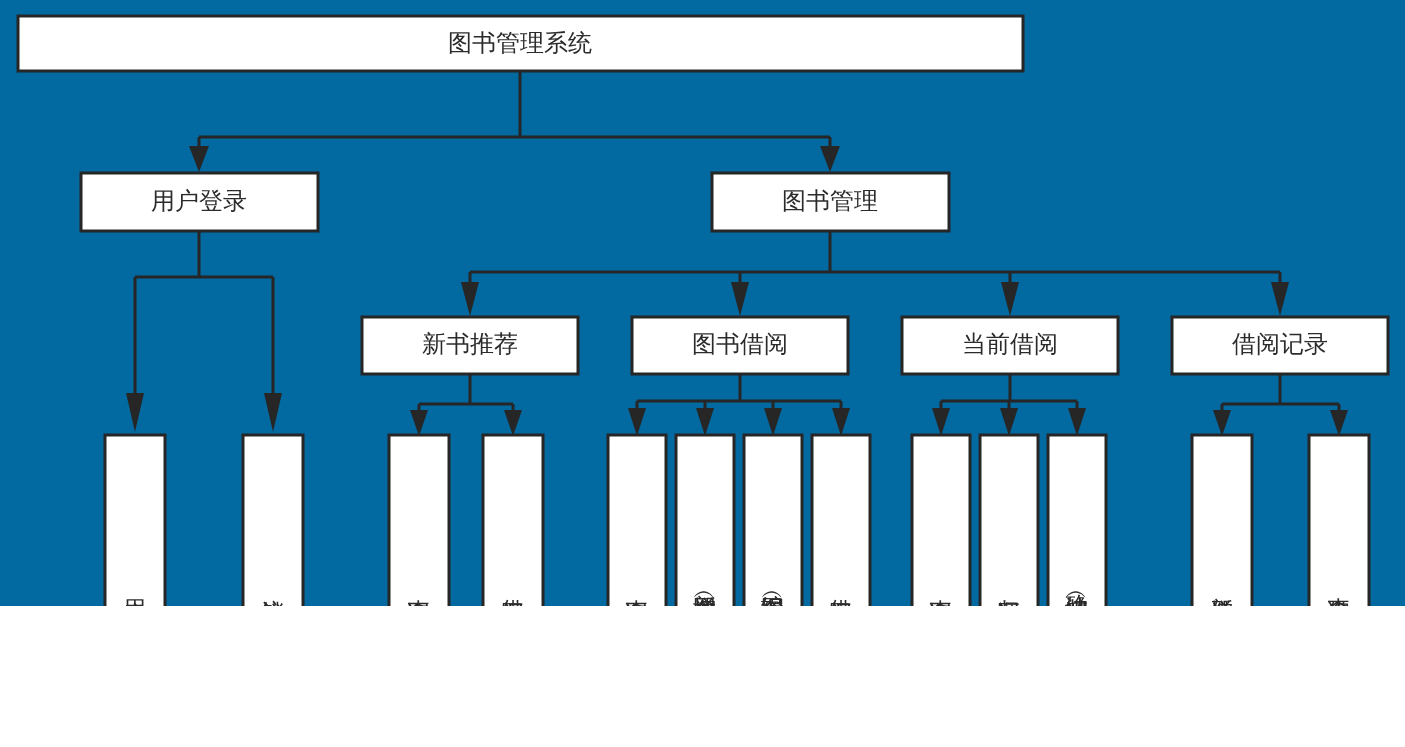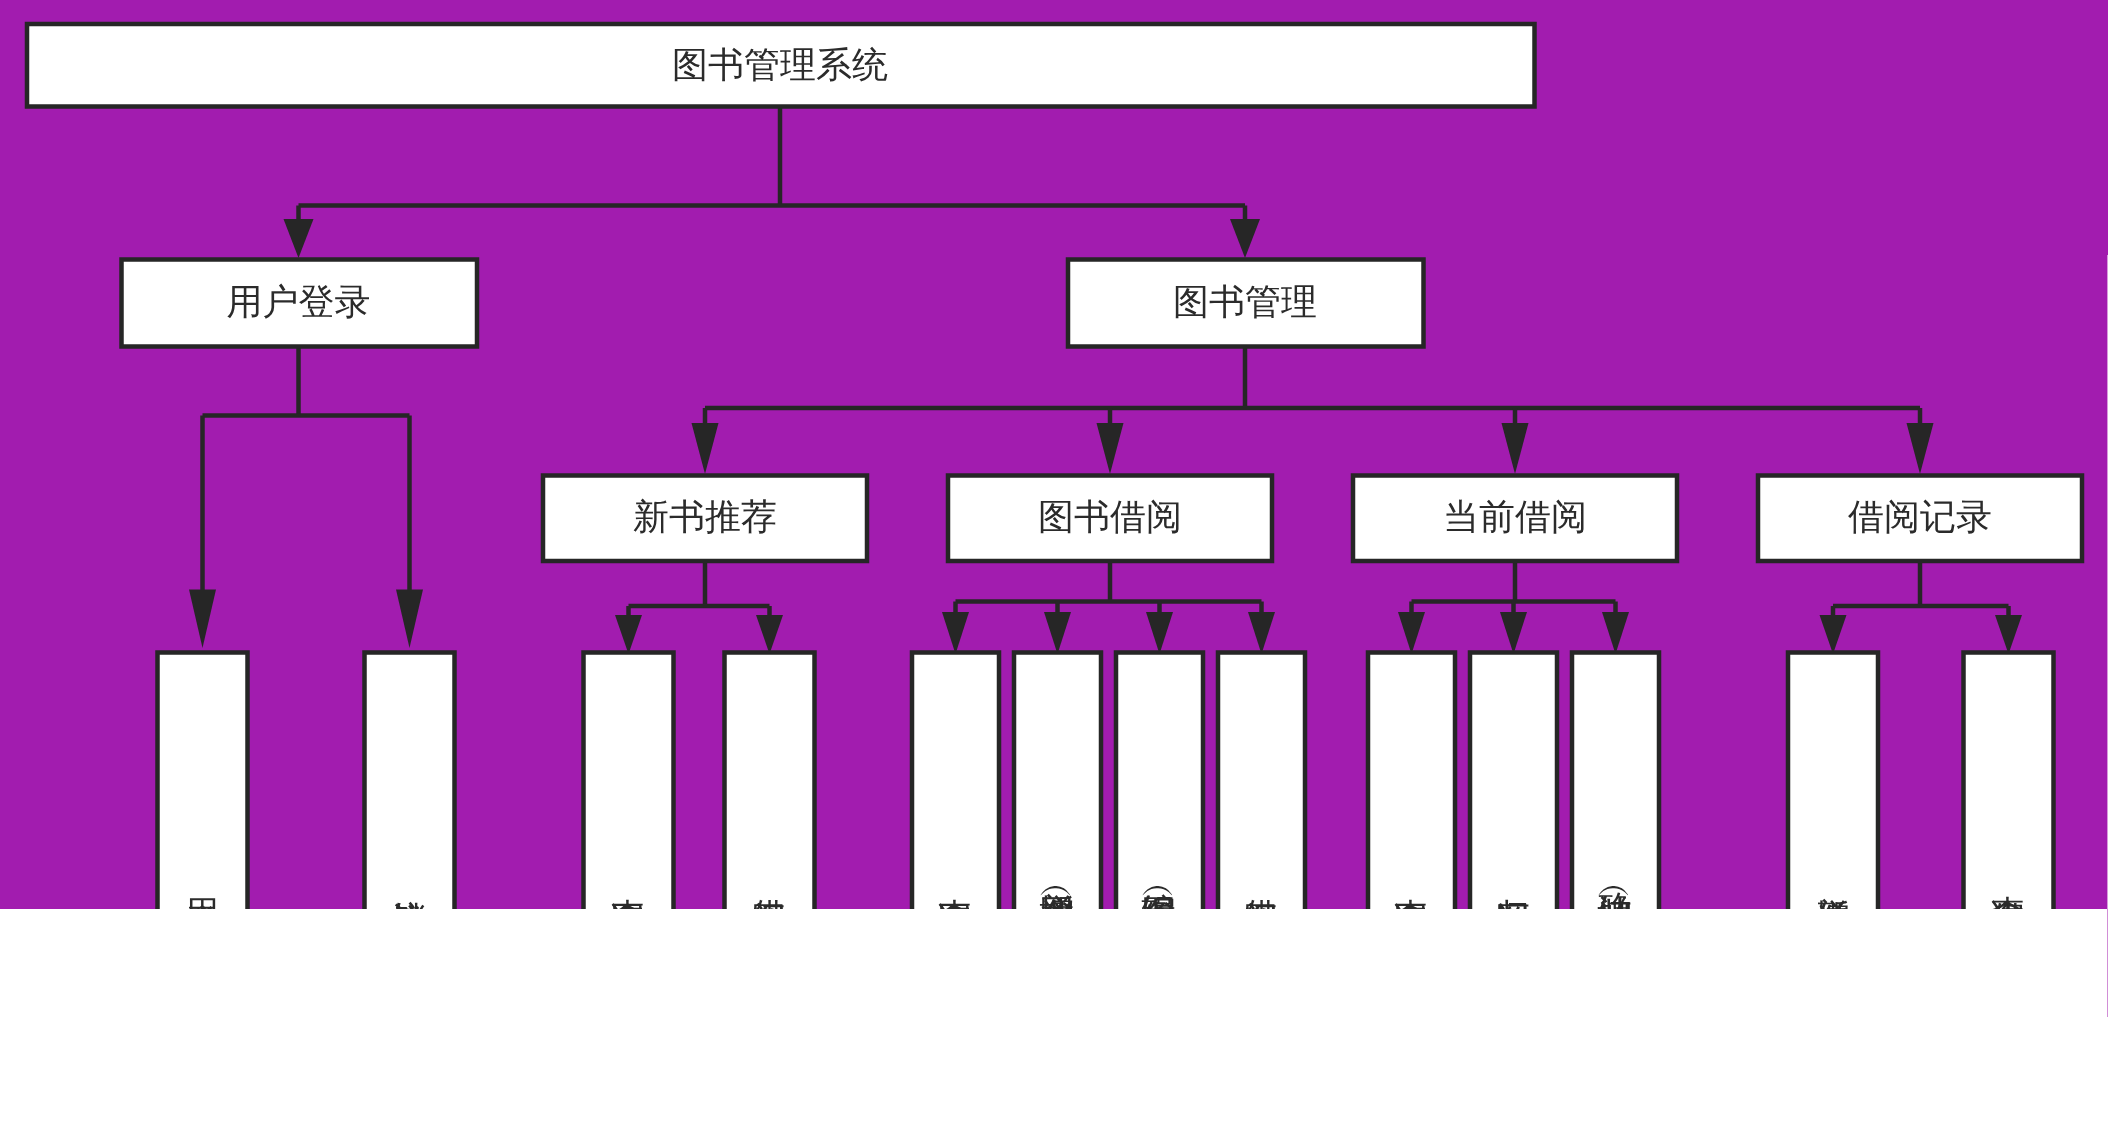--- a/index.html
+++ b/index.html
@@ -7,21 +7,21 @@
     padding: 0;
     background: #ffffff;
   }
   body {
     font-family: "Liberation Sans", "DejaVu Sans", sans-serif;
   }
   #diagram-root {
     position: relative;
     width: 1405px;
     height: 606px;
-    background: #a21caf;
+    background: #0369a1;
     overflow: hidden;
   }
   svg.flow {
     position: absolute;
     left: 0;
     top: 0;
     width: 1405px;
     height: 747px;
     display: block;
   }

